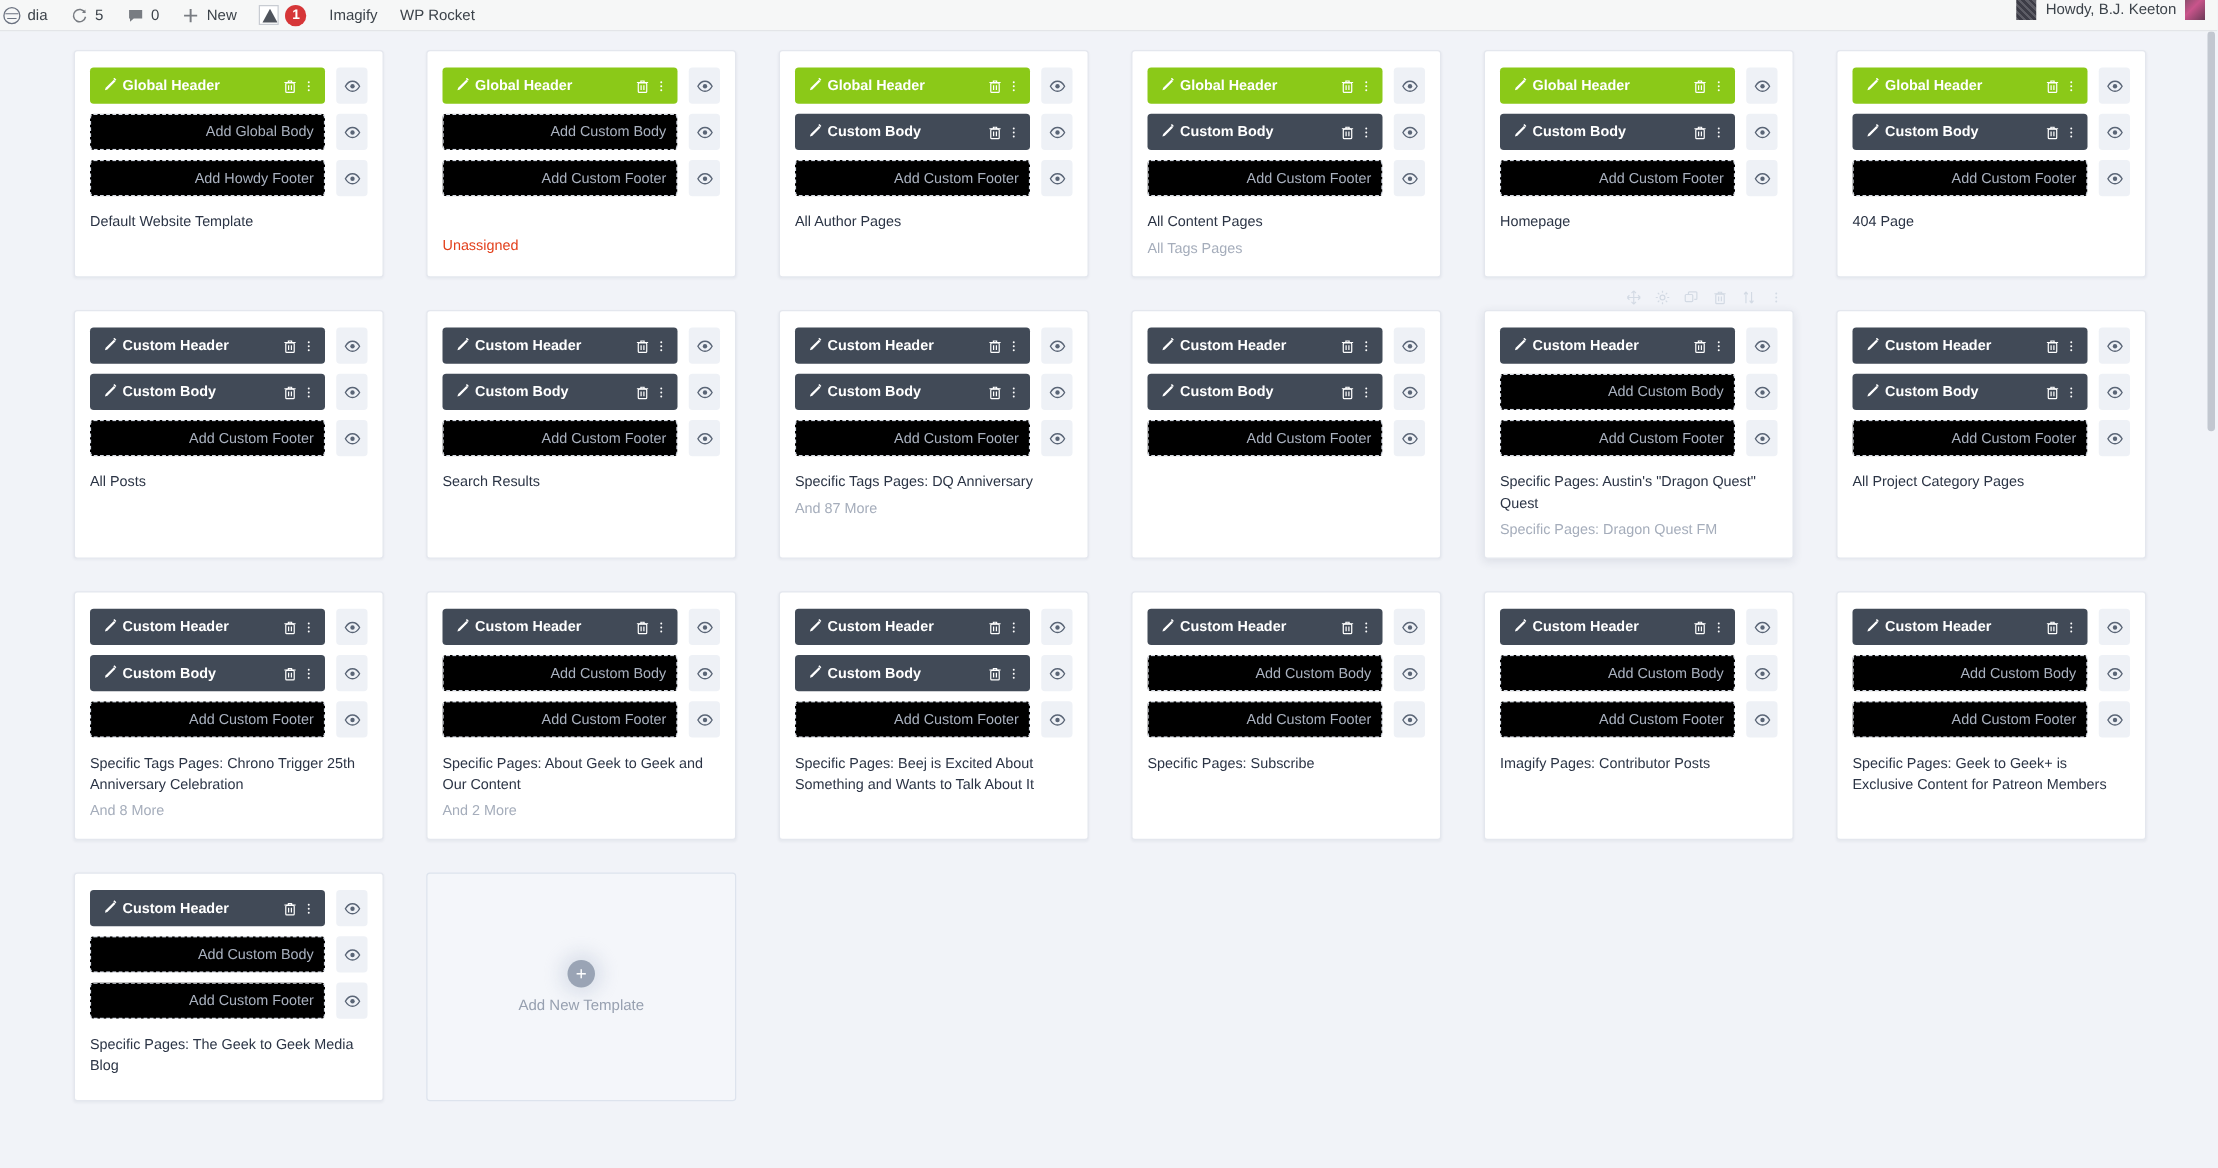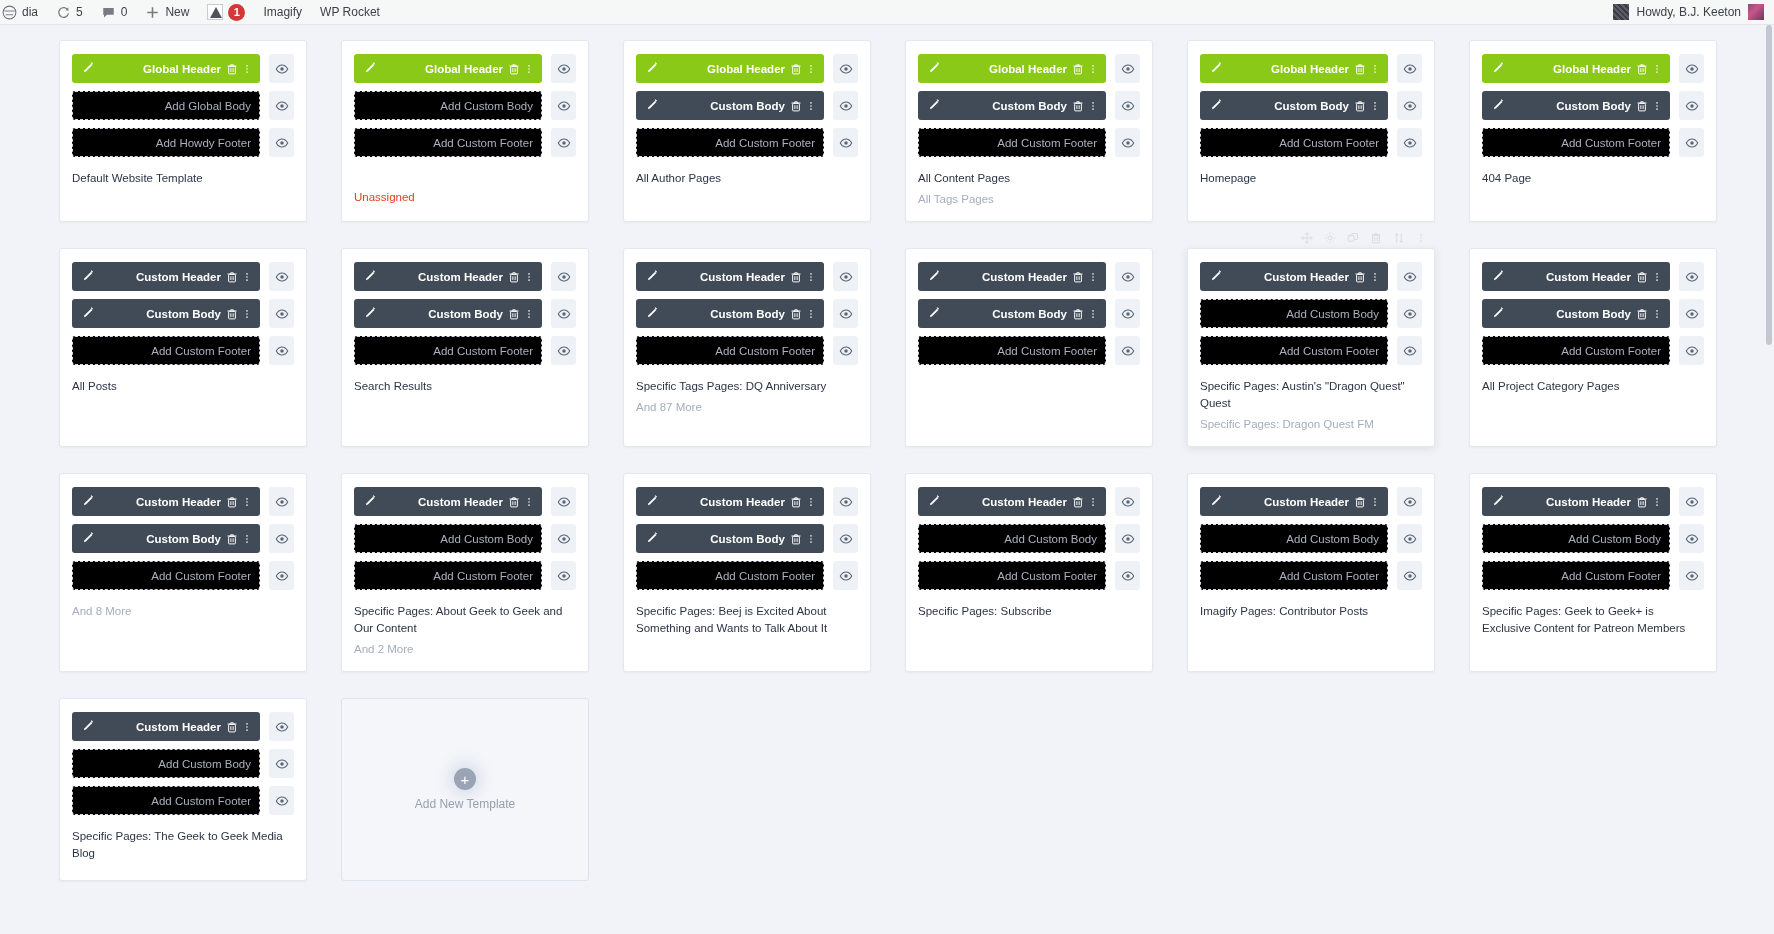--- a/index.html
+++ b/index.html
@@ -19,21 +19,21 @@
     font-size: 12px; color: #3c434a;
     position: relative; z-index: 50;
   }
   .ab-left { display: flex; align-items: center; height: 100%; }
   .ab-item {
     display: flex; align-items: center; gap: 5px;
     height: 100%; padding: 16px 9px;
     color: #3c434a; white-space: nowrap;
   }
   .ab-item.first { padding-left: 2px; }
-  .ab-right { margin-left: auto; display: flex; align-items: center; height: 100%; padding-right: 10px; }
+  .ab-right { margin-left: auto; display: flex; height: 100%; padding-right: 10px; }
   .ab-icon { display: inline-flex; align-items: center; justify-content: center; }
   .ab-num { font-size: 12px; }
   .ab-bubble {
     background: #d63638; color: #fff; border-radius: 10px;
     min-width: 17px; height: 17px; padding: 0 4px;
     display: inline-flex; align-items: center; justify-content: center;
     font-size: 11px; font-weight: 600;
   }
   .ab-avatar {
     width: 16px; height: 16px; margin-left: 7px;
@@ -119,21 +119,21 @@
   .bar.green { background: #8bc918; color: #fff; }
   .bar.dark  { background: #414a57; color: #fff; }
   .bar.empty {
     background: #000000;
     border: 1px dashed #d4d9e2;
     color: #a9b1bf;
     font-weight: 400;
     justify-content: flex-end;
   }
   .bar .title {
-    flex: 1 1 auto; text-align: right;
+    flex: 1 1 auto; text-align: left;
     padding: 0 4px;
     white-space: nowrap; overflow: hidden; text-overflow: ellipsis;
   }
   .bar .ic { width: 14px; height: 14px; display: inline-flex; align-items: center; justify-content: center; flex: 0 0 auto; }
   .bar .ic svg { display: block; }
   .bar .ic.dots { width: 10px; margin-left: 3px; }
 
   .eye-btn {
     flex: 0 0 auto;
     width: 25px; height: 29px;
@@ -1274,20 +1274,21 @@
           <div class="eye-btn">
             <span>
               <svg width="14" height="14" viewBox="0 0 16 16">
                 <path d="M1.5 8S4 3.4 8 3.4 14.5 8 14.5 8 12 12.6 8 12.6 1.5 8 1.5 8z" fill="none" stroke="#5a6576" stroke-width="1.25"></path>
                 <circle cx="8" cy="8" r="2" fill="#5a6576"></circle>
               </svg>
             </span>
           </div>
         </div>
         <div class="card-meta">
+          <div class="meta-primary">Specific Tags Pages: Chrono Trigger 25th Anniversary Celebration</div>
           <div class="meta-secondary">And 8 More</div>
         </div>
       </div>
       <div class="card">
         <div class="row">
           <div class="bar dark">
             <span class="ic">
               <svg width="13" height="13" viewBox="0 0 16 16">
                 <path d="M12.4 2.1l1.6 1.6-8 8-2.4.8.8-2.4z" fill="#ffffff"></path>
                 <path d="M11.9 1.3l1.1-1.1 1.9 1.9-1.1 1.1z" fill="#ffffff"></path>

